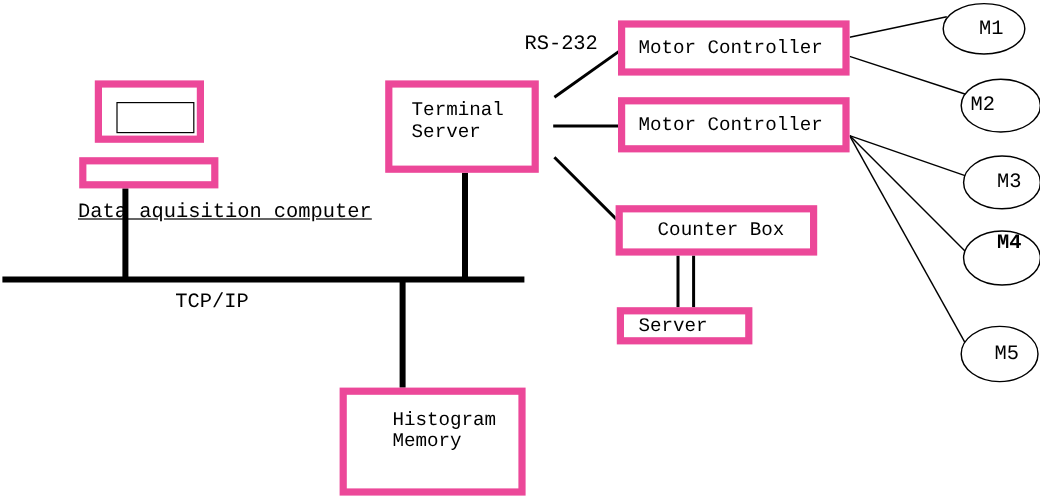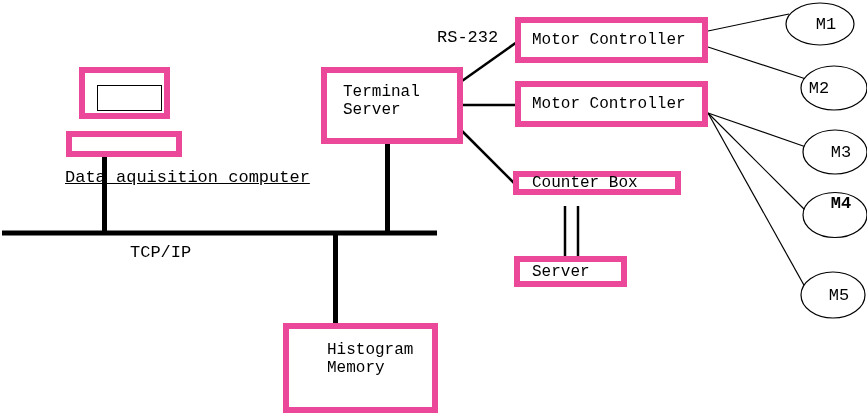--- a/index.html
+++ b/index.html
@@ -53,21 +53,21 @@
     font-size: 17px;
     z-index: 4;
   }
 </style>
 </head>
 <body>
 
 <div class="diagram">
 
   <div class="lbl" style="left:65px; top:169px;text-decoration:underline;">Data aquisition computer</div>
-  <div class="lbl" style="left:130px; top:244px;text-align:center;">TCP/IP</div>
+  <div class="lbl" style="left:146px; top:244px;text-align:center;">TCP/IP</div>
   <div class="lbl" style="left:437px; top:29px;">RS-232</div>
 
   <svg class="layer wires" width="867" height="414" viewBox="0 0 867 414">
 
     <line x1="2" y1="233" x2="437" y2="233" stroke="#000" stroke-width="5"></line>
     <line x1="104.5" y1="156" x2="104.5" y2="235" stroke="#000" stroke-width="5"></line>
     <line x1="387.5" y1="143" x2="387.5" y2="235" stroke="#000" stroke-width="5"></line>
     <line x1="335.5" y1="231" x2="335.5" y2="324" stroke="#000" stroke-width="5"></line>
 
     <line x1="462" y1="81" x2="517" y2="42" stroke="#000" stroke-width="2.5"></line>
@@ -88,34 +88,34 @@
     <ellipse cx="835" cy="152" rx="32" ry="22" fill="#fff" stroke="#000" stroke-width="1.2"></ellipse>
     <ellipse cx="835" cy="215" rx="32" ry="22.5" fill="#fff" stroke="#000" stroke-width="1.2"></ellipse>
     <ellipse cx="833" cy="295" rx="32" ry="23" fill="#fff" stroke="#000" stroke-width="1.2"></ellipse>
   </svg>
 
   <div class="box" style="left:79px; top:67px; width:91px; height:52px;">
     <div class="screen" style="left:12px; top:12px; width:65px; height:26px;"></div>
   </div>
   <div class="box" style="left:66px; top:131px; width:116px; height:26px;"></div>
 
-  <div class="box top-align" style="left:321px; top:67px; width:142px; height:77px; padding:10px 0 0 16px;">
+  <div class="box top-align" style="left:321px; top:67px; width:128px; height:77px; padding:10px 0 0 16px;">
     <span>Terminal
 Server</span>
   </div>
 
   <div class="box" style="left:515px; top:17px; width:193px; height:46px; padding-left:11px;">
     <span>Motor Controller</span>
   </div>
 
   <div class="box" style="left:515px; top:81px; width:193px; height:46px; padding-left:11px;">
     <span>Motor Controller</span>
   </div>
 
-  <div class="box" style="left:513px; top:171px; width:168px; height:24px; padding-left:13px;">
+  <div class="box" style="left:513px; top:171px; width:168px; height:42px; padding-left:29px;">
     <span>Counter Box</span>
   </div>
 
   <div class="box" style="left:514px; top:256px; width:113px; height:31px; padding-left:12px;">
     <span>Server</span>
   </div>
 
   <div class="box top-align" style="left:283px; top:323px; width:155px; height:90px; padding:12px 12px 0 38px;">
     <span>Histogram
 Memory</span>

